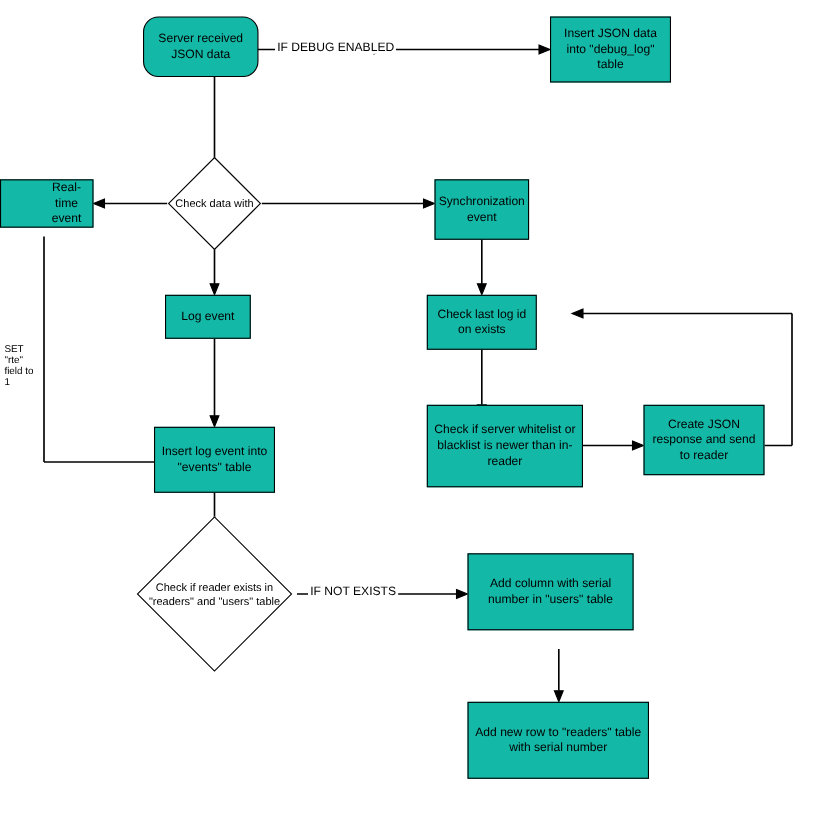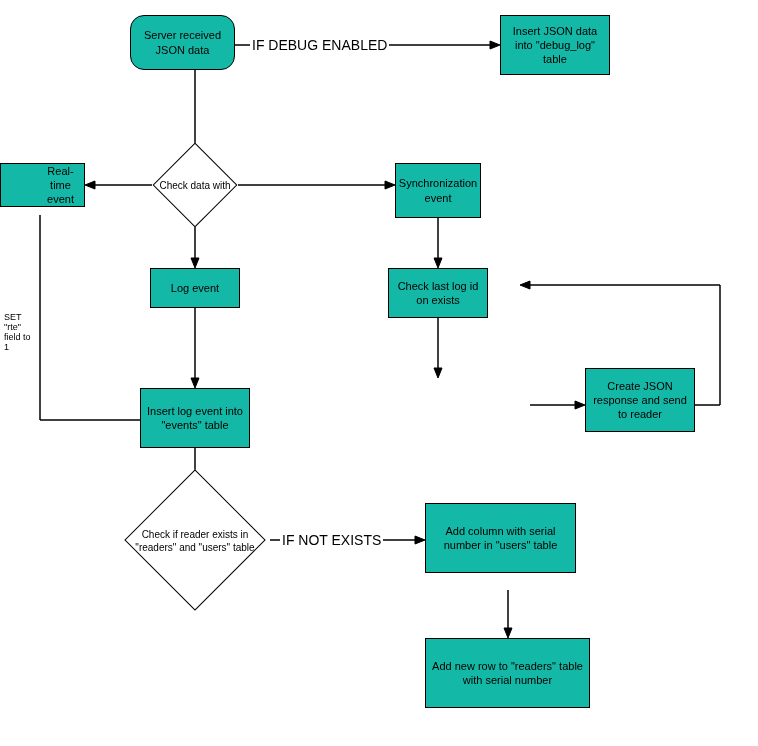--- a/index.html
+++ b/index.html
@@ -60,21 +60,21 @@
       stroke: #000;
       stroke-width: 1.5;
       fill: none;
     }
     svg#arrows polygon {
       fill: #000;
       stroke: #000;
     }
     .arrow-label {
       position: absolute;
-      font-size: 14px;
+      font-size: 11px;
       background: #fff;
       padding: 0 2px;
     }
   </style>
 </head>
 <body>
 
 <div id="diagram">
 
   <svg id="arrows">
@@ -135,24 +135,25 @@
 
   <div class="diamond-wrapper" style="left:152px; top:148px; width:86px; height:74px;">
     <div class="diamond" style="width:60px; height:60px; top:7px; left:13px;"></div>
     <div class="diamond-text" style="width:86px; height:74px; top:0; left:0; font-size:10px;">Check data with</div>
   </div>
 
   <div class="node" style="left:0px; top:163px; width:85px; height:44px;padding-left:40px;">Real-time event</div>
 
   <div class="node" style="left:395px; top:163px; width:86px; height:55px;">Synchronization event</div>
 
-  <div class="node" style="left:150px; top:268px; width:90px; height:40px;">Log event</div>
+  <div class="node" style="left:150px; top:268px; width:78px; height:40px;">Log event</div>
 
   <div class="node" style="left:388px; top:268px; width:100px; height:50px;">Check last log id on exists</div>
 
+  <div class="node" style="left:388px; top:368px; width:142px; height:75px;">Check if server whitelist or blacklist is newer than in-reader</div>
 
   <div class="node" style="left:585px; top:368px; width:110px; height:64px;">Create JSON response and send to reader</div>
 
   <div class="node" style="left:140px; top:388px; width:110px; height:60px;">Insert log event into "events" table</div>
 
   <div class="diamond-wrapper" style="left:120px; top:488px; width:150px; height:105px;">
     <div class="diamond" style="width:100px; height:100px; top:2px; left:25px;"></div>
     <div class="diamond-text" style="width:150px; height:105px; top:0; left:0; font-size:10px; padding: 0 10px;">Check if reader exists in "readers" and "users" table</div>
   </div>
 

